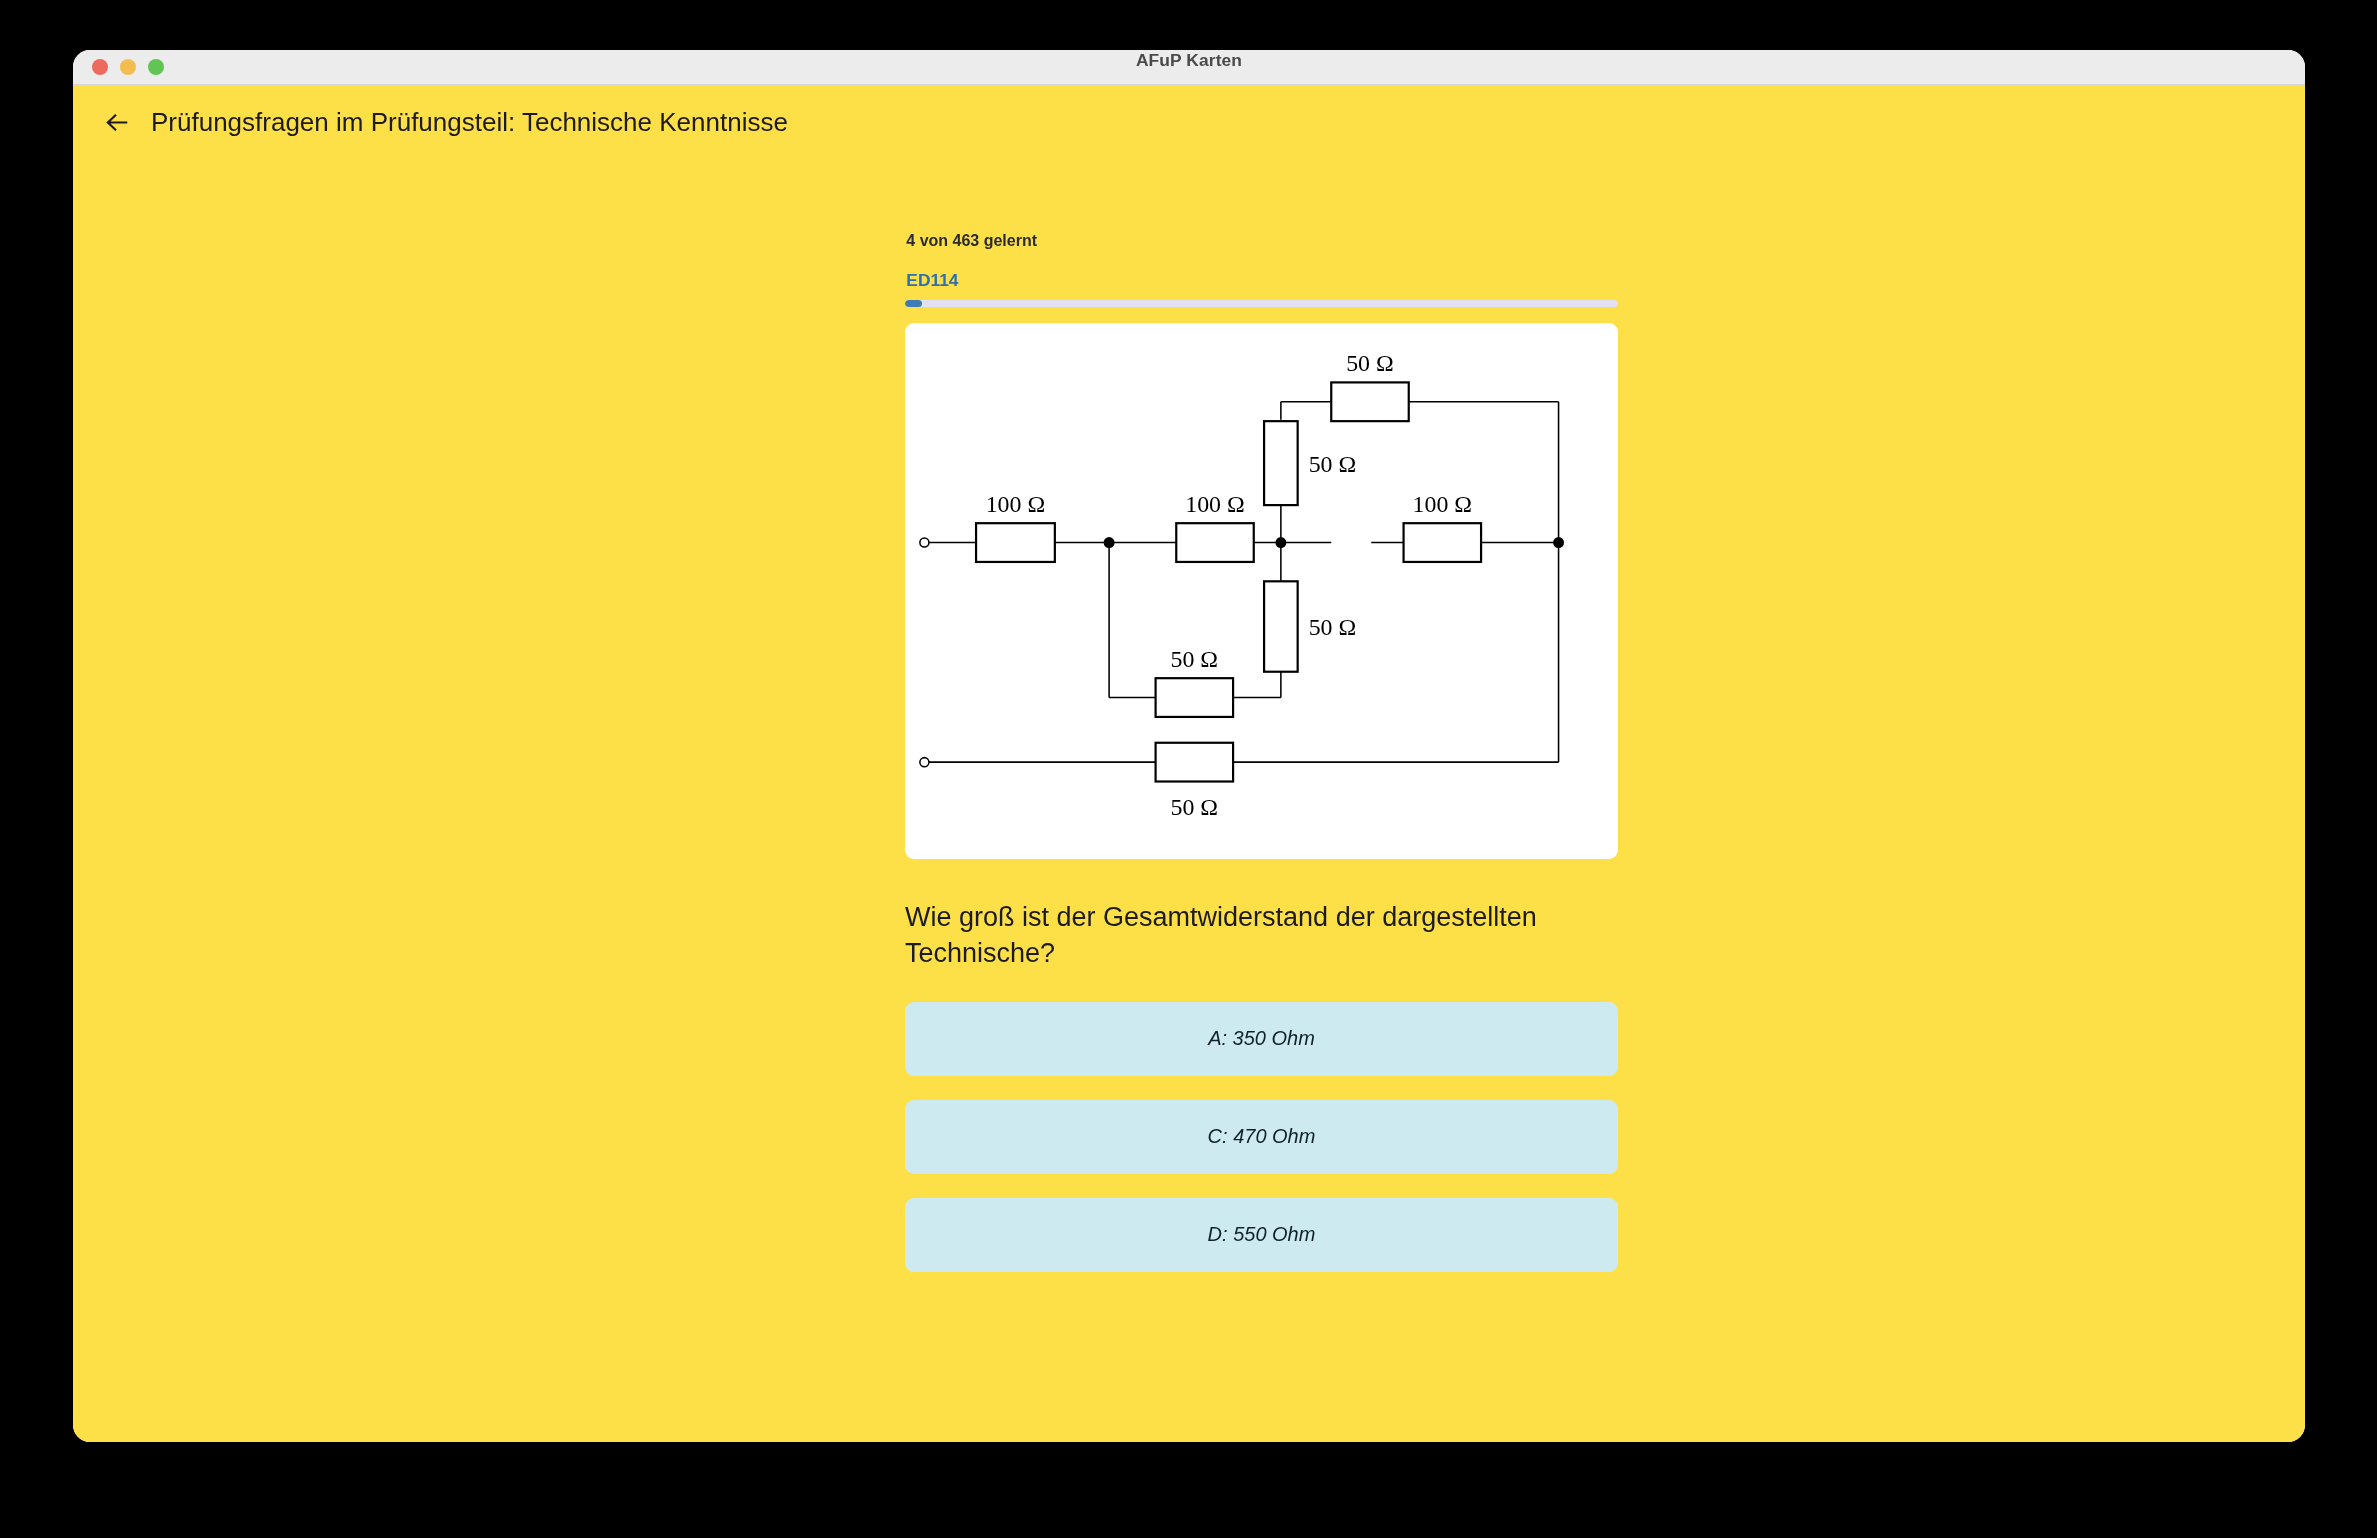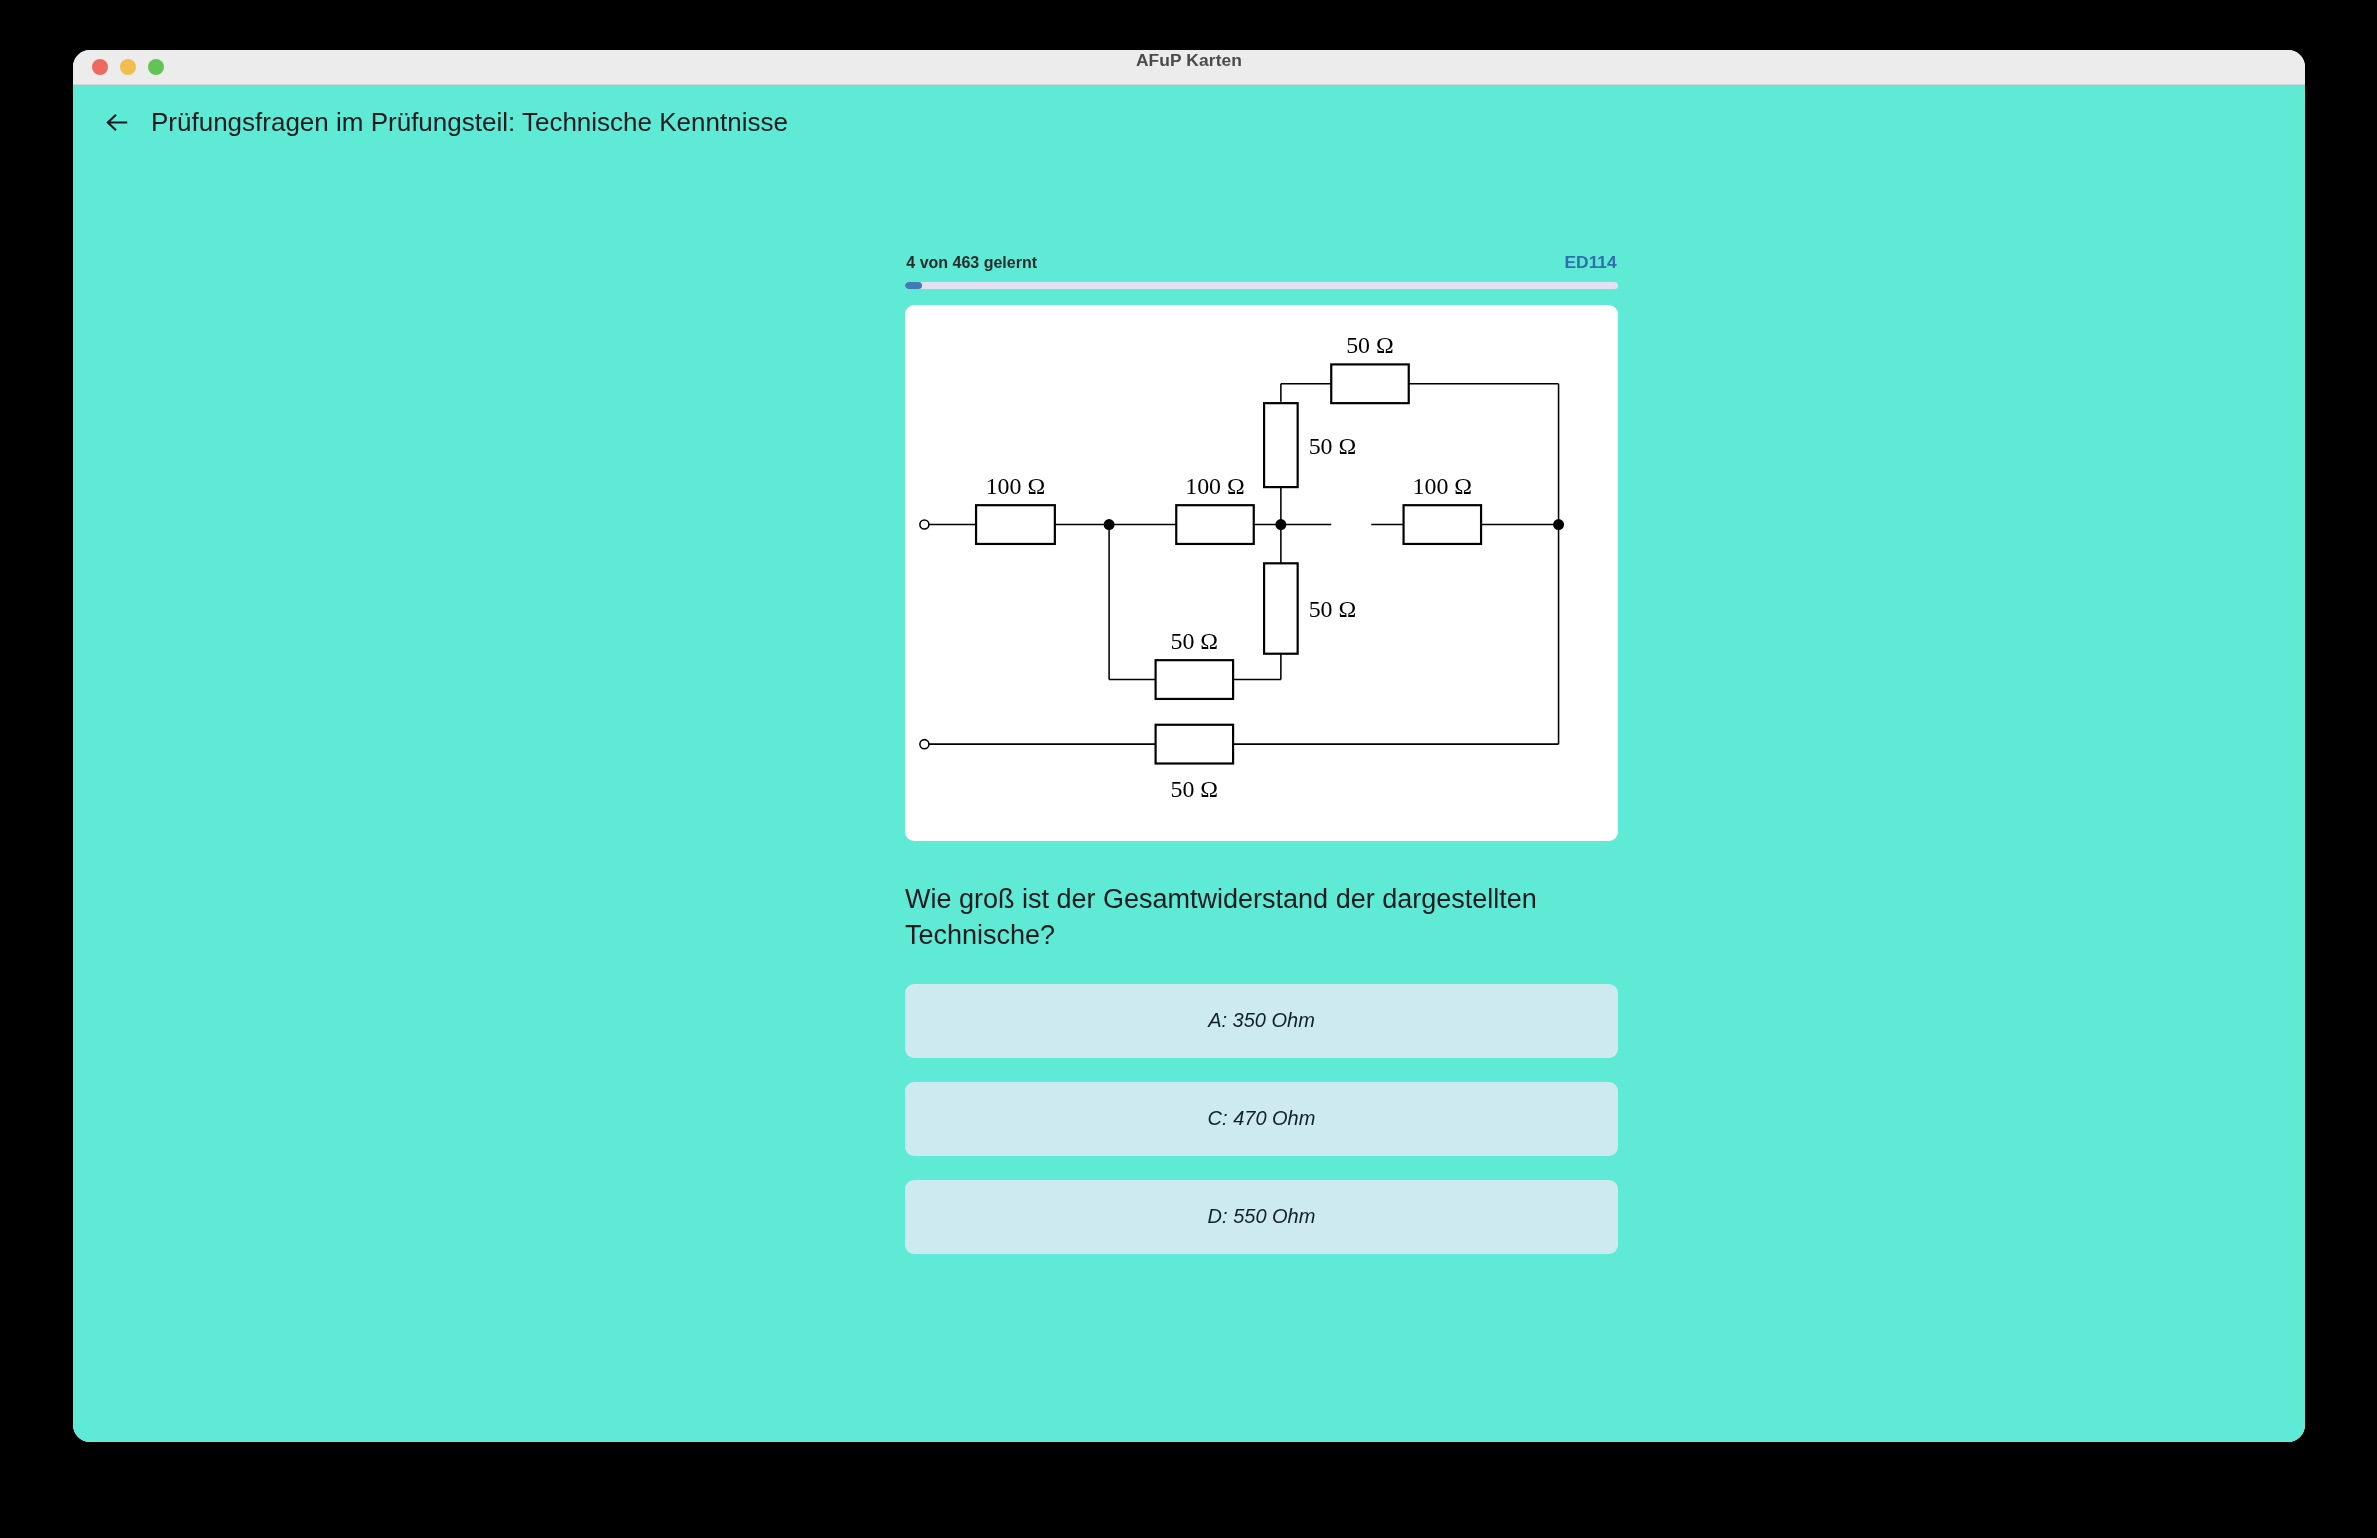--- a/index.html
+++ b/index.html
@@ -59,21 +59,21 @@
     font-weight: bold;
     color: #4a4a4a;
     letter-spacing: 0.1px;
   }
 
   
   .content {
     position: relative;
     width: 100%;
     height: calc(100% - 35px);
-    background: #5eead4;
+    background: #fde047;
   }
 
   .page-header {
     display: flex;
     align-items: center;
     gap: 17px;
     padding: 19.4px 0 0 25px;
   }
   .back-btn {
     width: 36px;
@@ -100,20 +100,21 @@
     left: 832px;
     top: 147px;
     width: 713px;
   }
 
   .progress-row {
     display: flex;
     justify-content: space-between;
     align-items: baseline;
     padding: 0 1.3px 0 1.3px;
+    flex-direction: column;
   }
   .progress-label {
     font-size: 16px;
     font-weight: bold;
     color: #2b2b2e;
   }
   .deck-code {
     font-size: 17.4px;
     font-weight: bold;
     color: #2f6fad;

